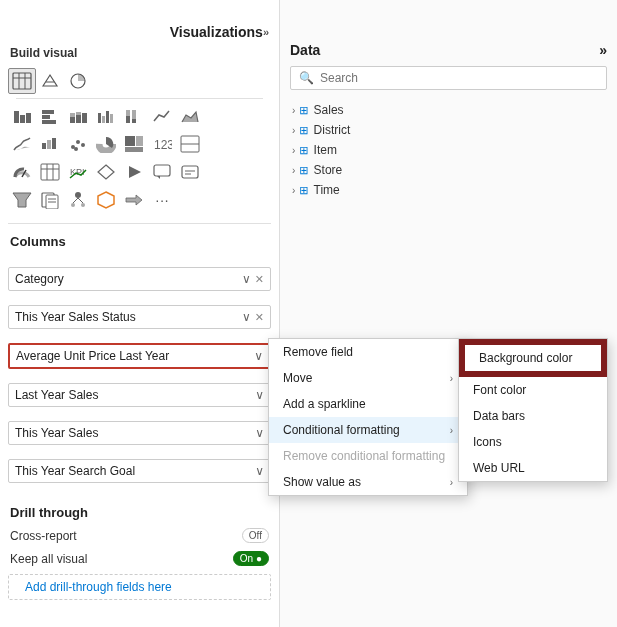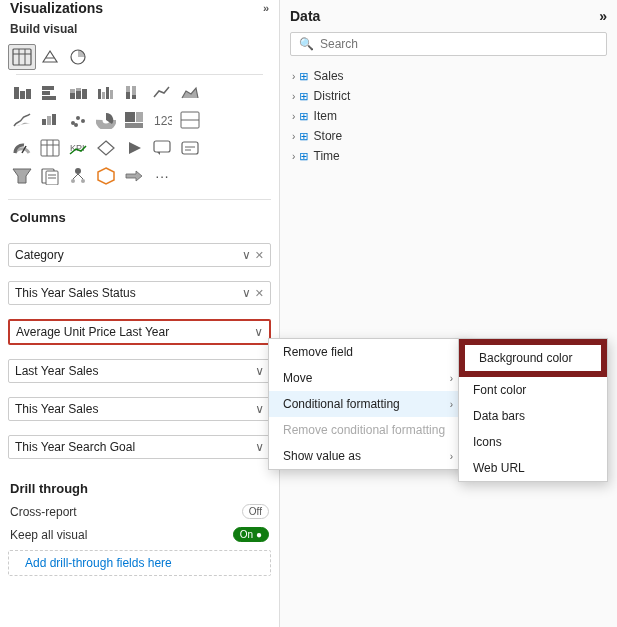--- a/index.html
+++ b/index.html
@@ -19,23 +19,23 @@
       background: #fff;
       border-right: 1px solid #ddd;
       display: flex;
       flex-direction: column;
       height: 627px;
       overflow: hidden;
     }
 
     .panel-header {
       display: flex;
-      justify-content: space-between;
-      align-items: center;
-      padding: 0 10px 4px 10px;
+      justify-content: flex-end;
+      align-items: center;
+      padding: 24px 10px 4px 10px;
       font-weight: 700;
       font-size: 14px;
       color: #222;
     }
 
     .panel-header .chevron {
       color: #555;
       font-size: 11px;
     }
 
@@ -193,20 +193,21 @@
     }
 
     .data-header {
       display: flex;
       justify-content: space-between;
       align-items: center;
       padding: 8px 10px 4px 10px;
       font-weight: 700;
       font-size: 14px;
       color: #222;
+      margin-top: 34px;
     }
 
     .search-box {
       margin: 4px 10px 8px 10px;
       display: flex;
       align-items: center;
       border: 1px solid #ccc;
       border-radius: 2px;
       padding: 4px 8px;
       background: #fff;
@@ -655,20 +656,23 @@
 
 <div class="context-overlay">
   <div class="context-menu">
     <div class="context-menu-item">
       <span>Remove field</span>
     </div>
     <div class="context-menu-item">
       <span>Move</span>
       <span class="submenu-arrow">›</span>
     </div>
+    <div class="context-menu-item">
+      <span>Add a sparkline</span>
+    </div>
     <div class="context-menu-item highlighted-item">
       <span>Conditional formatting</span>
       <span class="submenu-arrow">›</span>
     </div>
     <div class="context-menu-item disabled">
       <span>Remove conditional formatting</span>
     </div>
     <div class="context-menu-item">
       <span>Show value as</span>
       <span class="submenu-arrow">›</span>

